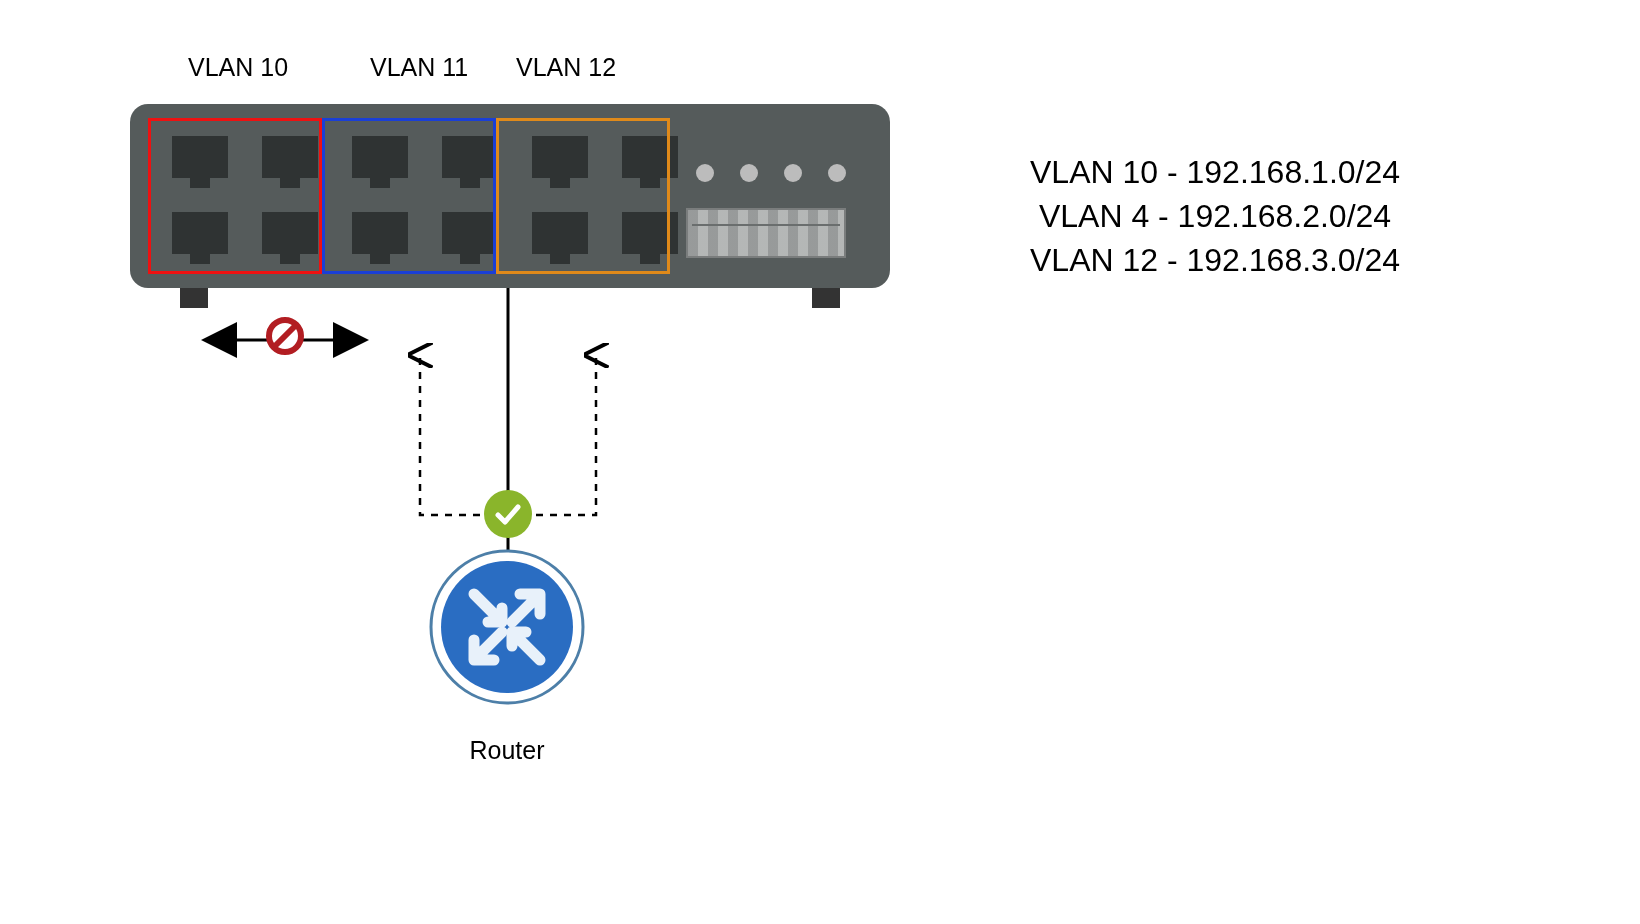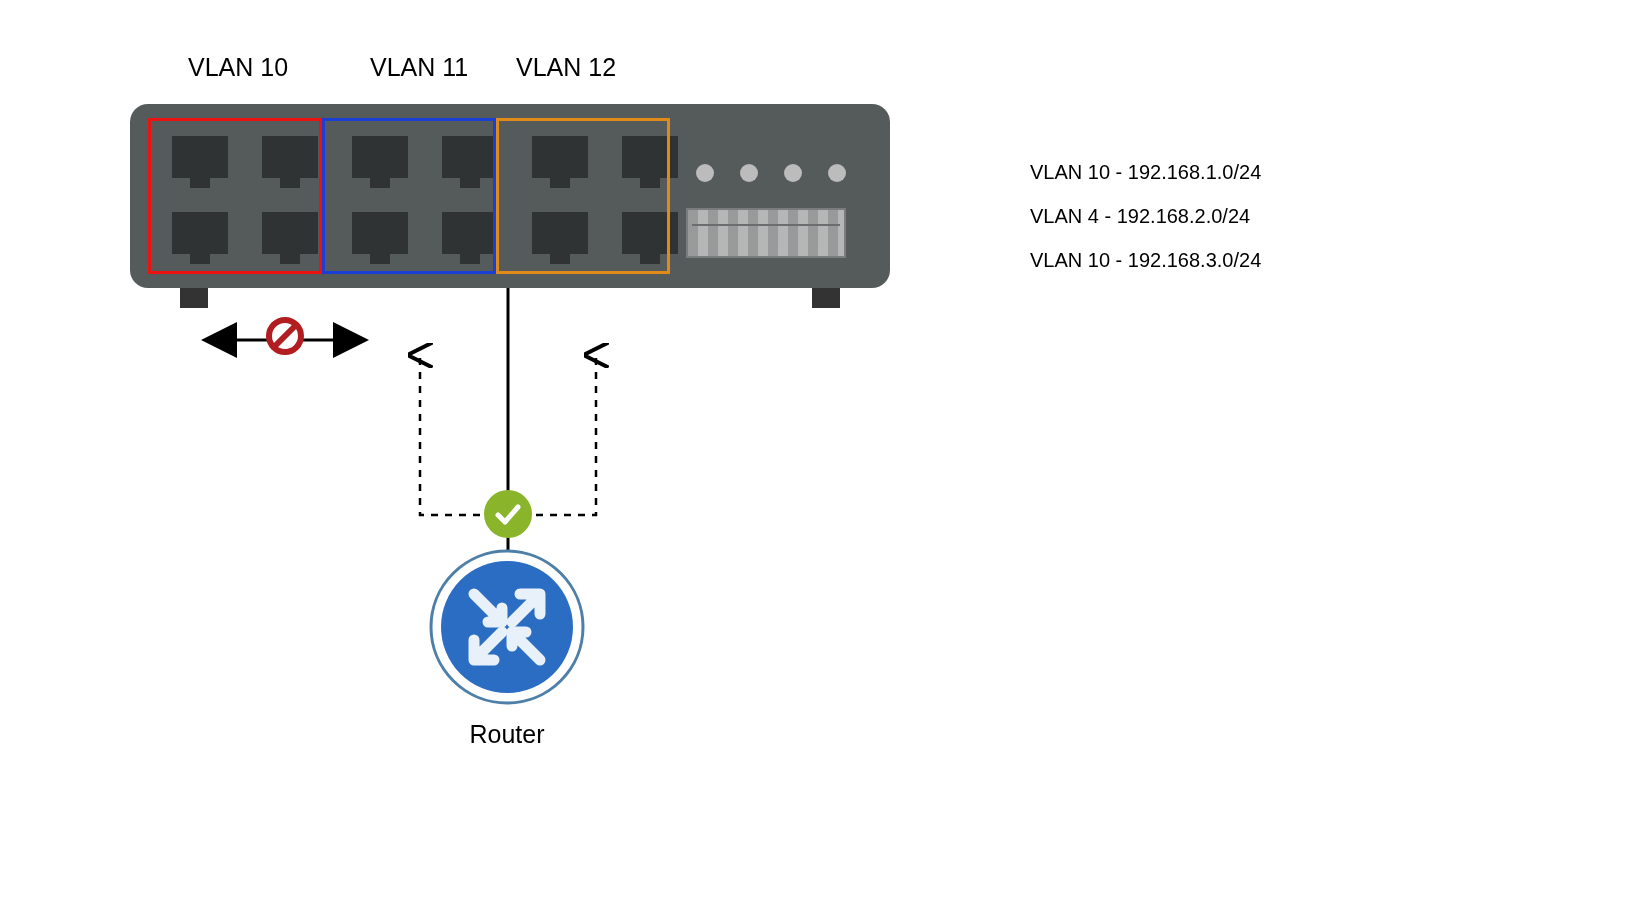--- a/index.html
+++ b/index.html
@@ -151,21 +151,21 @@
   .router-wrap {
     position: absolute;
     left: 428px;
     top: 548px;
     width: 158px;
     text-align: center;
   }
   .router-label {
     position: absolute;
     left: 428px;
-    top: 720px;
+    top: 736px;
     width: 158px;
     text-align: center;
     font-size: 25px;
   }
 
   
   .check-badge {
     position: absolute;
     left: 484px;
     top: 490px;
@@ -177,22 +177,23 @@
     align-items: center;
     justify-content: center;
   }
   .check-badge svg { display:block; }
 
   
   .legend {
     position: absolute;
     left: 1030px;
     top: 150px;
-    font-size: 20px;
+    font-size: 32px;
     line-height: 44px;
+    text-align: center;
   }
 
   
   .lines {
     position: absolute;
     inset: 0;
     pointer-events: none;
   }
 </style>
 </head>
@@ -294,16 +295,16 @@
 
         <path d="M112 112 L84 84 M98 84 L84 84 L84 98"></path>
       </g>
     </svg>
   </div>
   <div class="router-label">Router</div>
 
   <div class="legend">
     <div>VLAN 10 - 192.168.1.0/24</div>
     <div>VLAN 4 - 192.168.2.0/24</div>
-    <div>VLAN 10 - 192.168.3.0/24</div>
+    <div>VLAN 12 - 192.168.3.0/24</div>
   </div>
 
 </div>
 
 </body></html>

